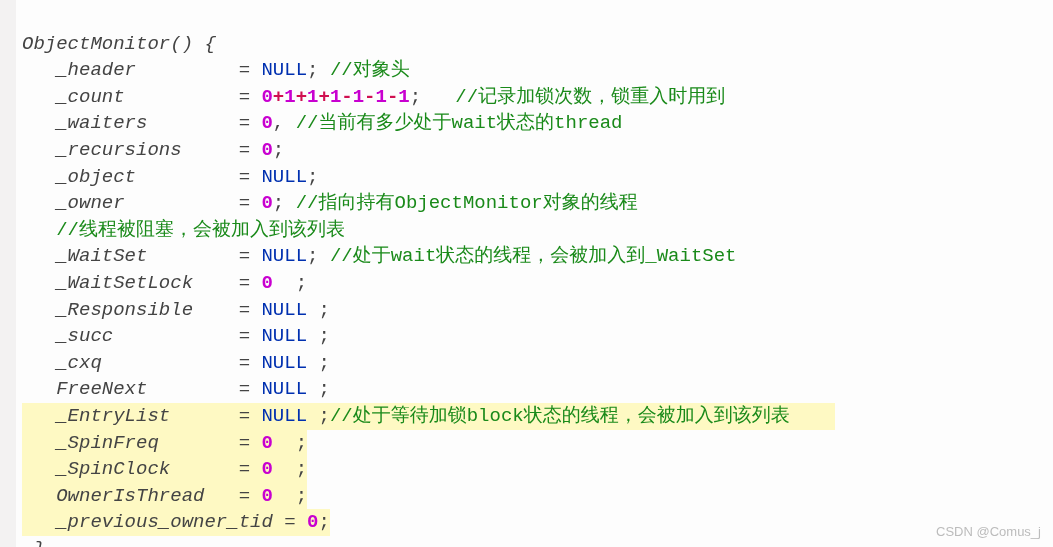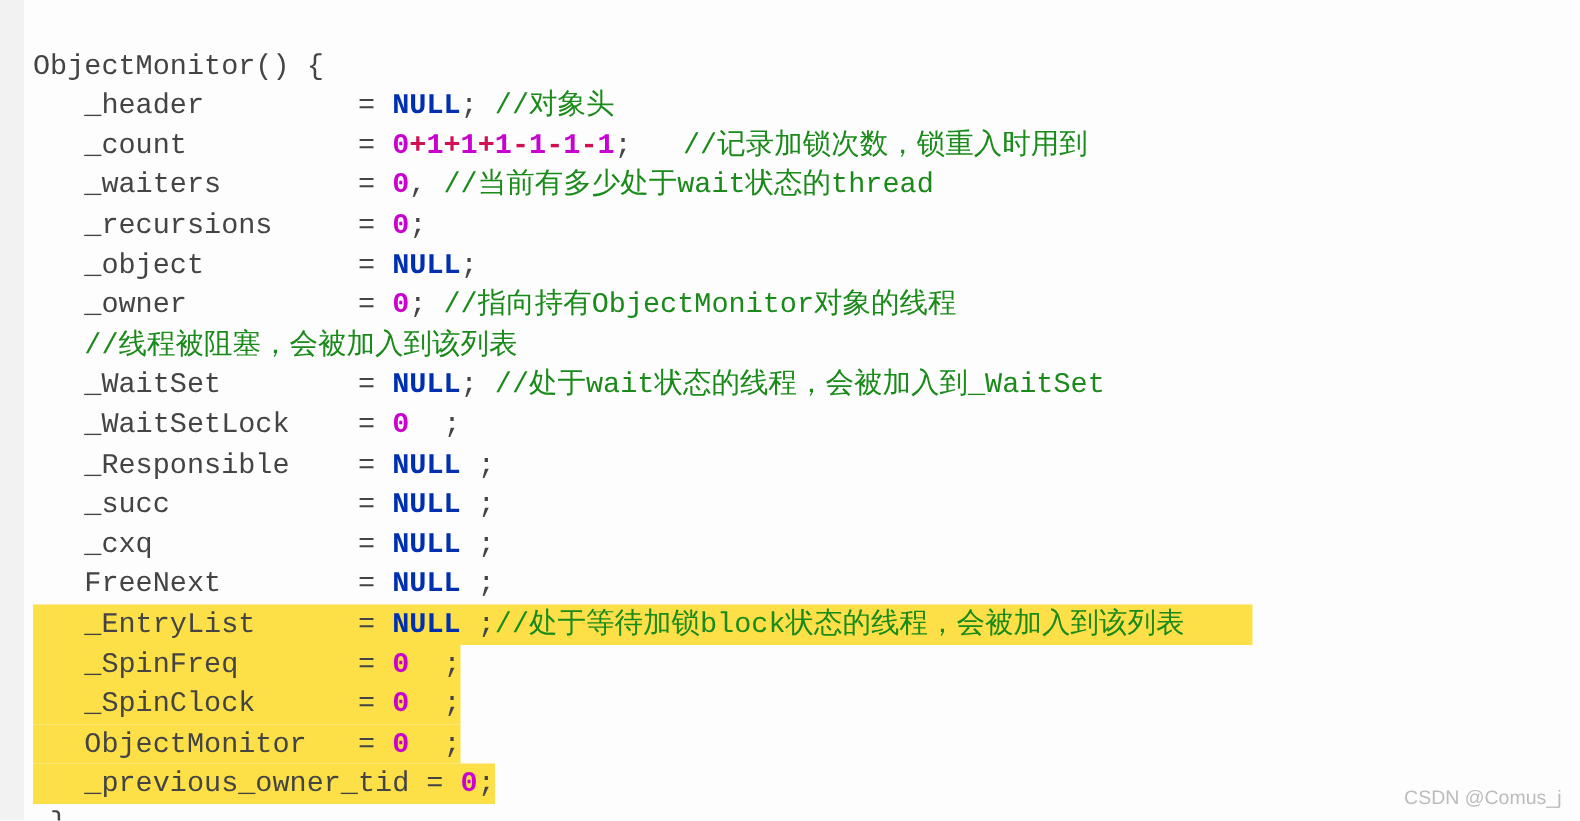--- a/index.html
+++ b/index.html
@@ -20,28 +20,28 @@
     left: 0;
     top: 0;
     bottom: 0;
     width: 16px;
     background: #f3f2f2;
   }
   .code {
     padding: 4px 0 0 22px;
     white-space: pre;
   }
-  .kw   { color: #0030b0; font-weight: bold; }   
+  .kw   { color: #0030b0; font-weight: normal; }   
   .num  { color: #c800d0; font-weight: bold; }   
   .op   { color: #d01050; font-weight: bold; }   
   .cmt  { color: #1a8a1a; margin-top: 38px; }                      
-  .id   { color: #444; }                         
+  .id   { color: #444; font-style: italic; }                         
   .pun  { color: #444; }
   .hl {
-    background: #fde047;
+    background: #fef9c3;
     display: inline-block;
   }
   .watermark {
     position: absolute;
     right: 12px;
     bottom: 6px;
     font-family: Arial, sans-serif;
     font-size: 13px;
     color: #bcbcbc;
   }
@@ -62,18 +62,18 @@
 <span class="cmt">   //线程被阻塞，会被加入到该列表</span>
 <span class="id">   _WaitSet        = </span><span class="kw">NULL</span><span class="pun">; </span><span class="cmt">//处于wait状态的线程，会被加入到_WaitSet</span>
 <span class="id">   _WaitSetLock    = </span><span class="num">0</span><span class="pun">  ;</span>
 <span class="id">   _Responsible    = </span><span class="kw">NULL</span><span class="pun"> ;</span>
 <span class="id">   _succ           = </span><span class="kw">NULL</span><span class="pun"> ;</span>
 <span class="id">   _cxq            = </span><span class="kw">NULL</span><span class="pun"> ;</span>
 <span class="id">   FreeNext        = </span><span class="kw">NULL</span><span class="pun"> ;</span>
 <span class="hl"><span class="id">   _EntryList      = </span><span class="kw">NULL</span><span class="pun"> ;</span><span class="cmt">//处于等待加锁block状态的线程，会被加入到该列表</span><span>    </span></span>
 <span class="hl"><span class="id">   _SpinFreq       = </span><span class="num">0</span><span class="pun">  ;</span></span>
 <span class="hl"><span class="id">   _SpinClock      = </span><span class="num">0</span><span class="pun">  ;</span></span>
-<span class="hl"><span class="id">   ObjectMonitor   = </span><span class="num">0</span><span class="pun">  ;</span></span>
+<span class="hl"><span class="id">   OwnerIsThread   = </span><span class="num">0</span><span class="pun">  ;</span></span>
 <span class="hl"><span class="id">   _previous_owner_tid = </span><span class="num">0</span><span class="pun">;</span></span>
 <span class="id"> }</span>
 </div>
 
 <div class="watermark">CSDN @Comus_j</div>
 
 </body></html>

